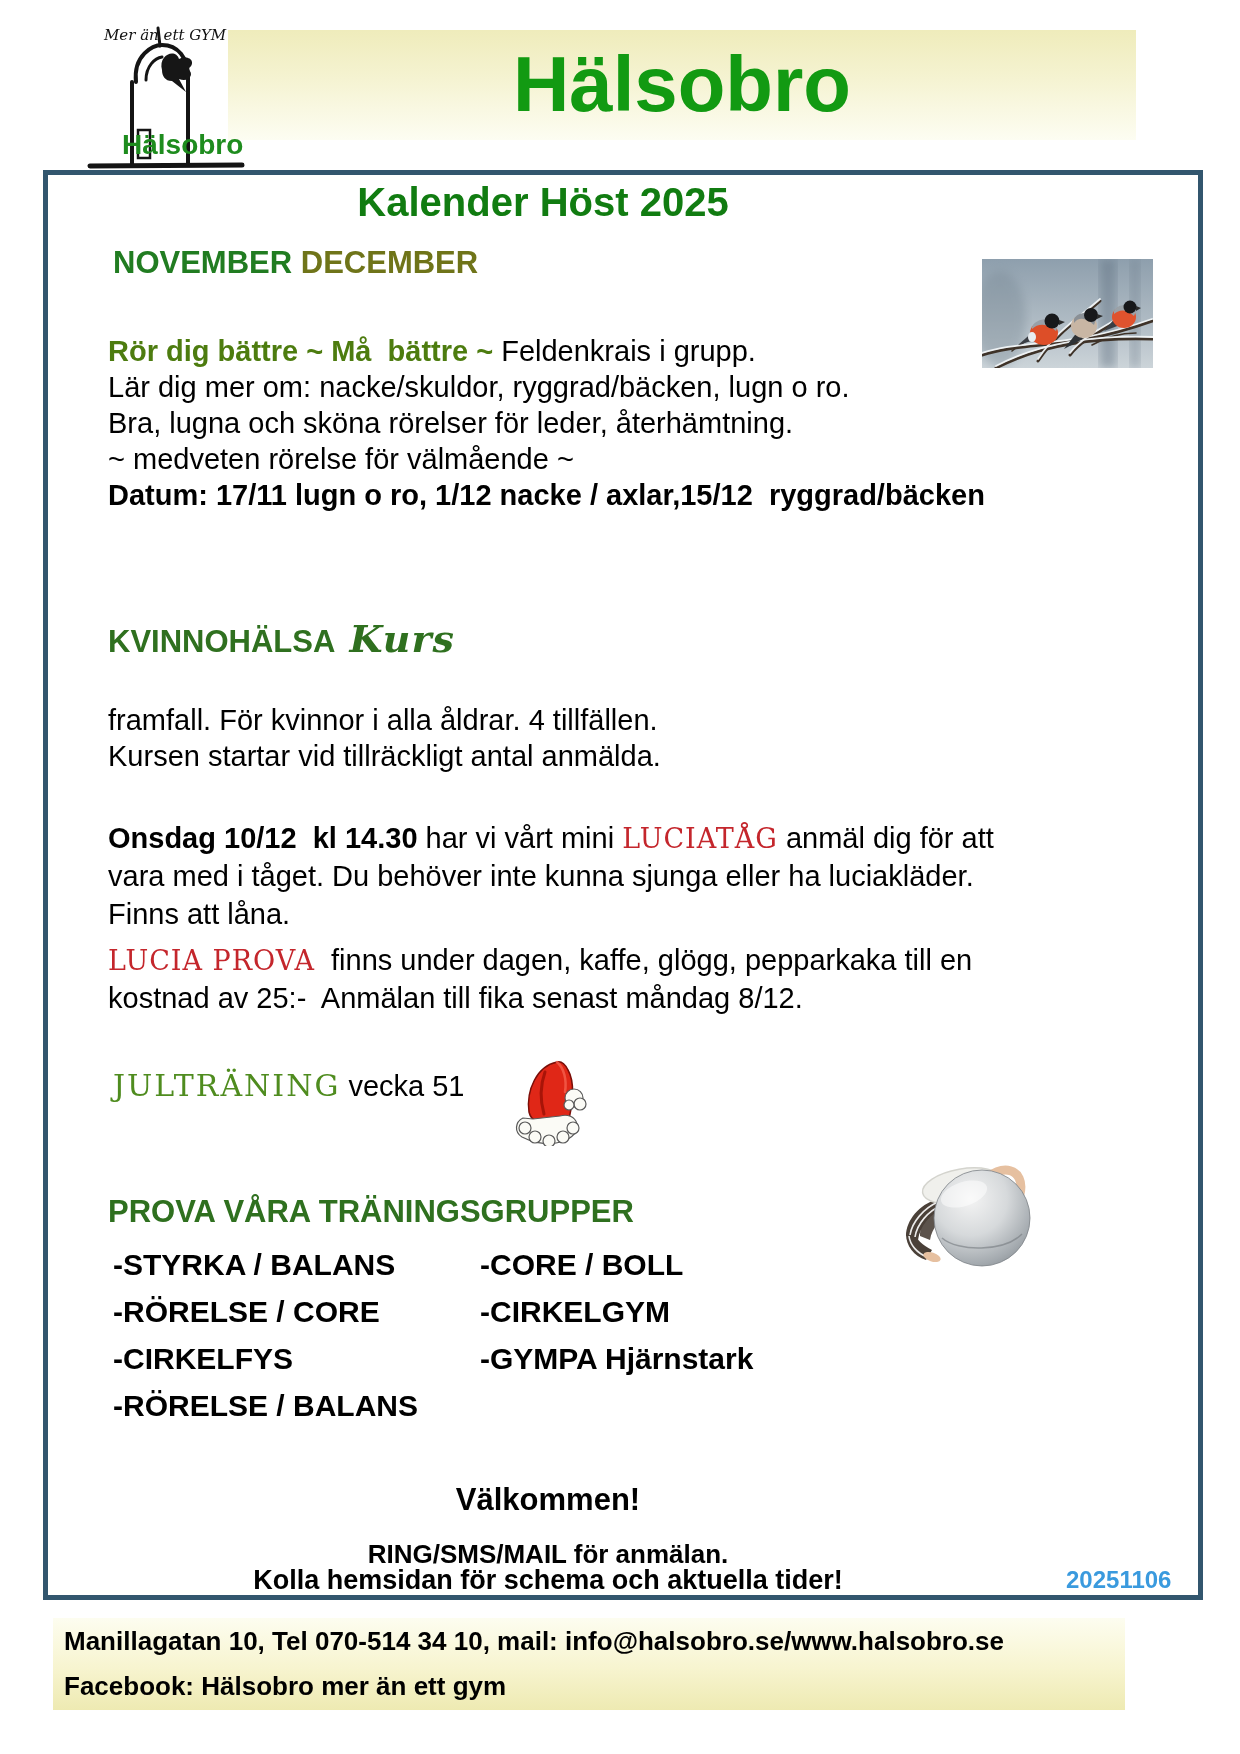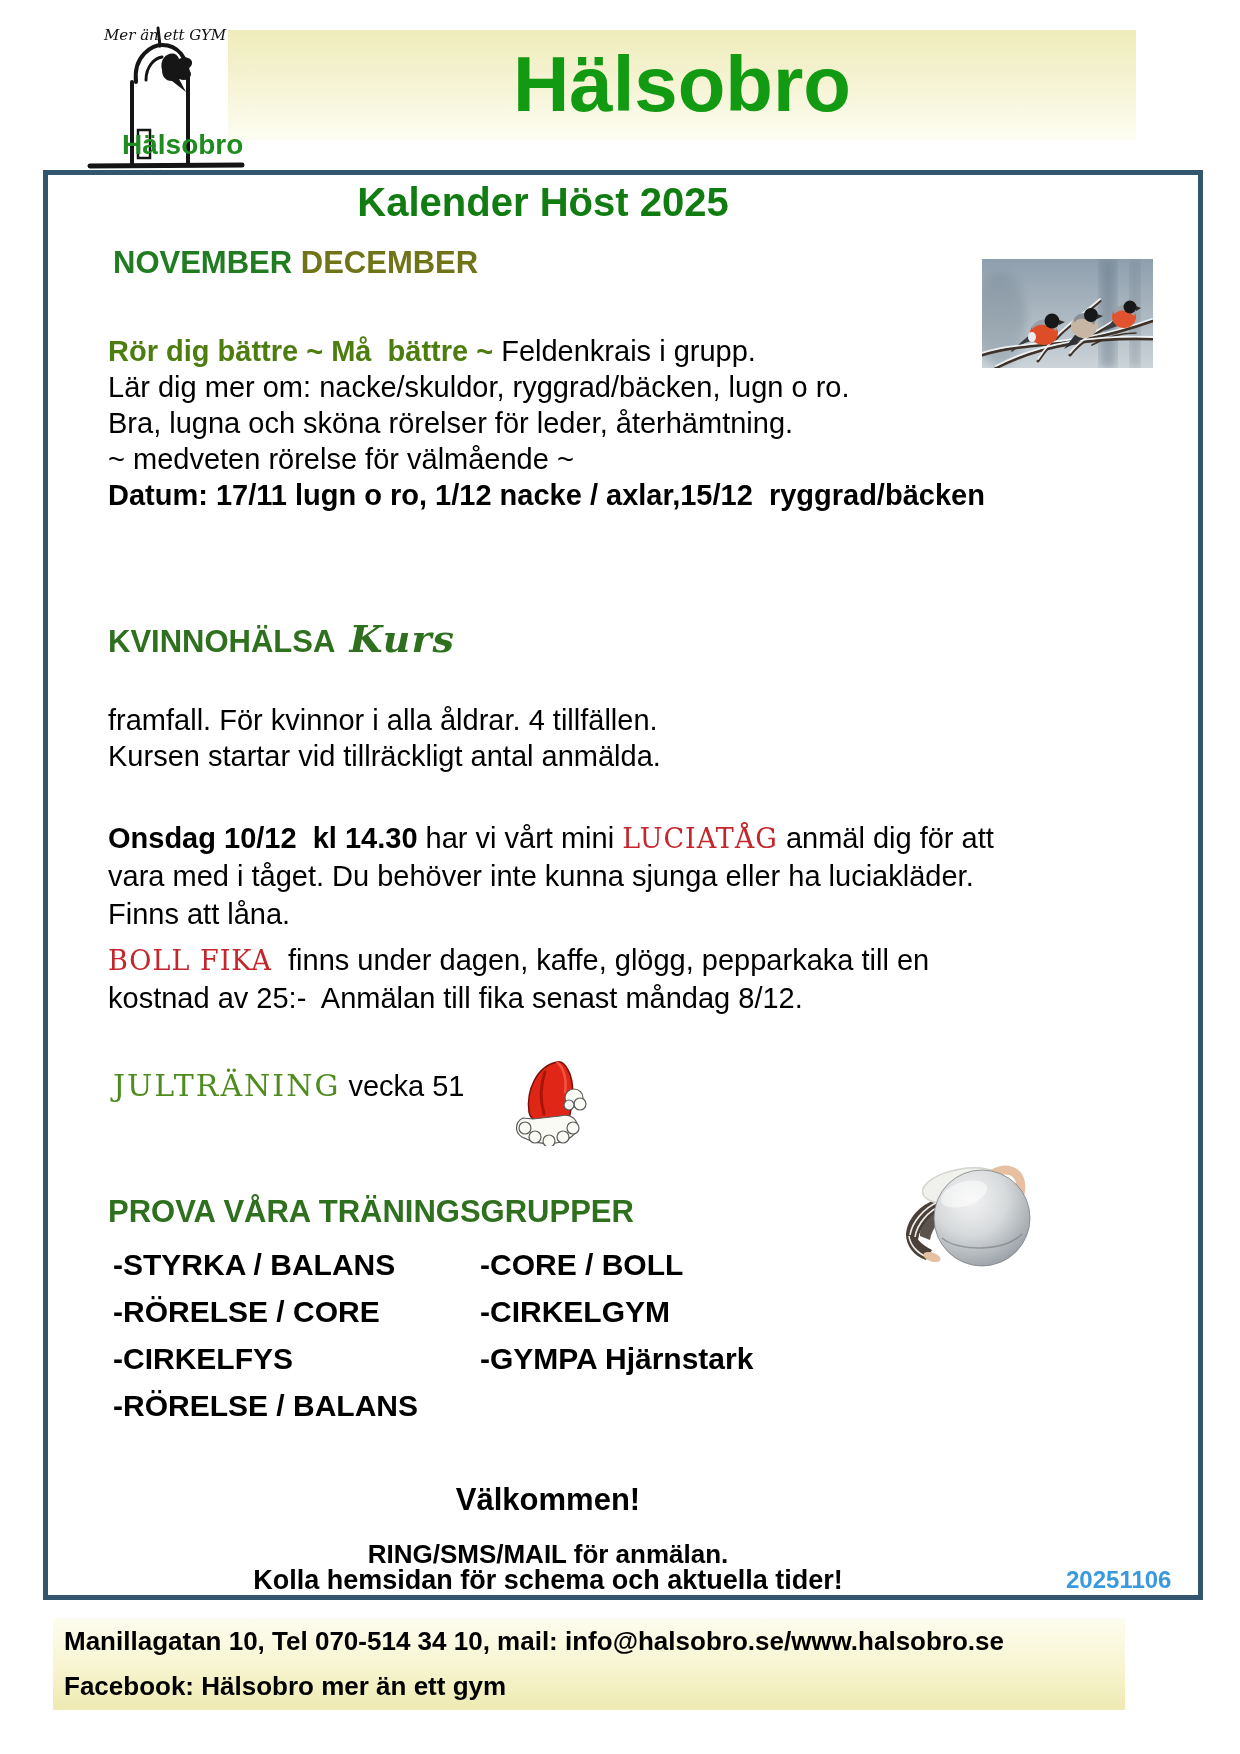--- a/index.html
+++ b/index.html
@@ -162,21 +162,21 @@
   <div class="abs body-line" style="left:108px; top:441px;">~ medveten rörelse för välmående ~</div>
   <div class="abs body-line bold" style="left:108px; top:477px;">Datum: 17/11 lugn o ro, 1/12 nacke / axlar,15/12  ryggrad/bäcken</div>
 
   <div class="abs" style="left:108px; top:616px;"><span class="section-head">KVINNOHÄLSA</span><span class="script"> Kurs</span></div>
   <div class="abs body-line" style="left:108px; top:702px;">framfall. För kvinnor i alla åldrar. 4 tillfällen.</div>
   <div class="abs body-line" style="left:108px; top:738px;">Kursen startar vid tillräckligt antal anmälda.</div>
 
   <div class="abs body-line" style="left:108px; top:820px;"><span class="bold">Onsdag 10/12  kl 14.30</span><span> har vi vårt mini </span><span class="display lucia-red">LUCIATÅG</span><span> anmäl dig för att</span></div>
   <div class="abs body-line" style="left:108px; top:858px;">vara med i tåget. Du behöver inte kunna sjunga eller ha luciakläder.</div>
   <div class="abs body-line" style="left:108px; top:896px;">Finns att låna.</div>
-  <div class="abs body-line" style="left:108px; top:942px;"><span class="display lucia-red">BOLL FIKA</span><span>  finns under dagen, kaffe, glögg, pepparkaka till en</span></div>
+  <div class="abs body-line" style="left:108px; top:942px;"><span class="display lucia-red">LUCIA PROVA</span><span>  finns under dagen, kaffe, glögg, pepparkaka till en</span></div>
   <div class="abs body-line" style="left:108px; top:980px;">kostnad av 25:-  Anmälan till fika senast måndag 8/12.</div>
 
   <div class="abs body-line" style="left:113px; top:1068px;"><span class="display jul-green">JULTRÄNING</span><span> vecka 51</span></div>
 
   <div class="abs" style="left:493px; top:1040px; width:82px; height:88px;">
     <svg width="82" height="88" viewBox="0 0 82 88">
       <path d="M46,4 C26,8 15,32 18,54 C19,59 23,63 28,64 L58,61 C62,46 64,24 57,12 C54,6 50,3 46,4 Z" fill="#e02717" stroke="#7a0e08" stroke-width="1.5"></path>
       <path d="M34,14 C29,28 29,42 33,56" stroke="#a81408" stroke-width="3" fill="none" stroke-linecap="round"></path>
       <path d="M46,4 C53,10 56,22 54,34" stroke="#f4604e" stroke-width="2.5" fill="none" stroke-linecap="round" opacity="0.8"></path>
       <g fill="#fbfbf6" stroke="#5a5a5a" stroke-width="1.2">

